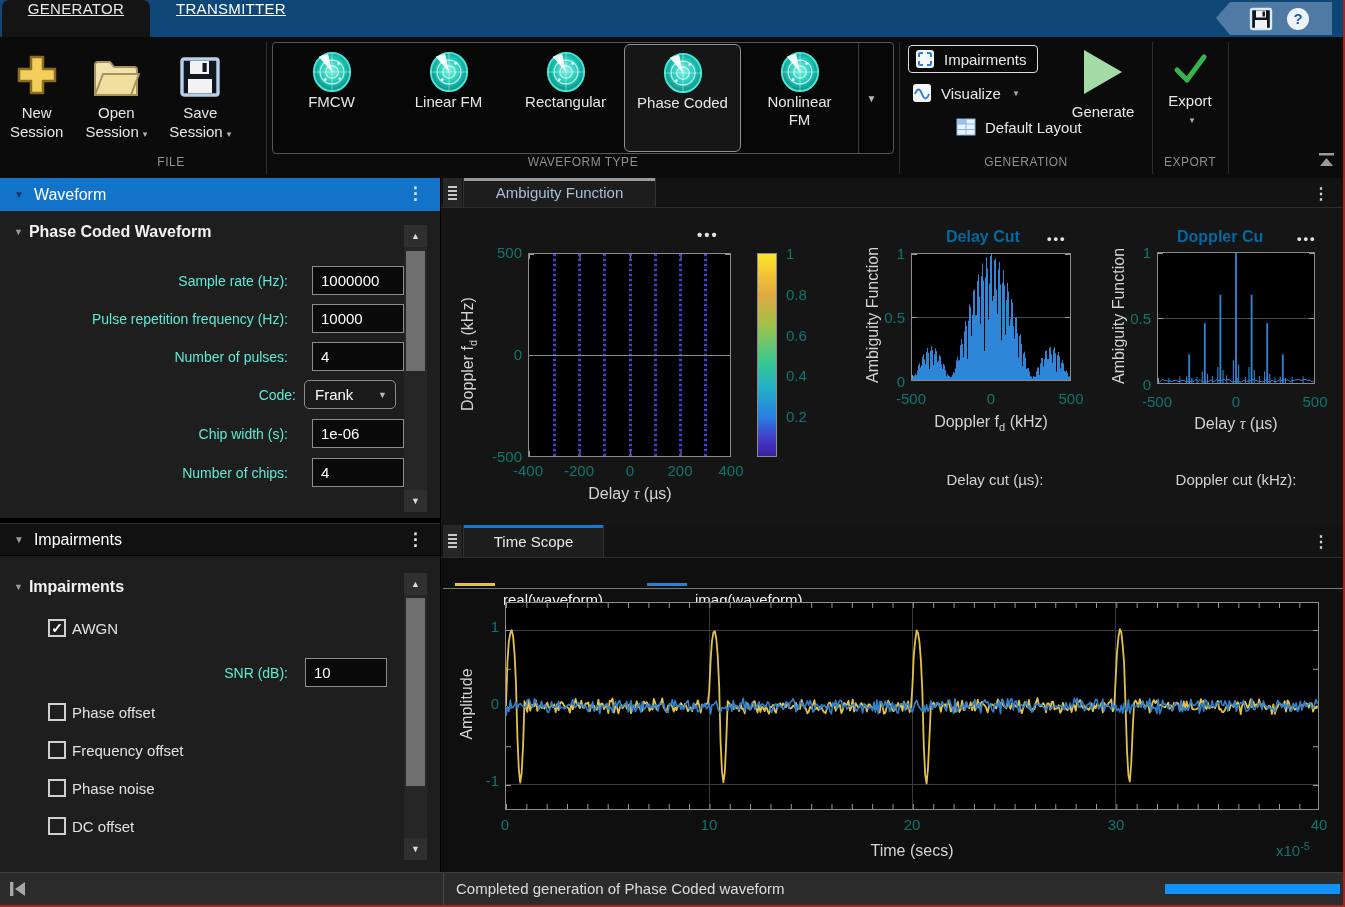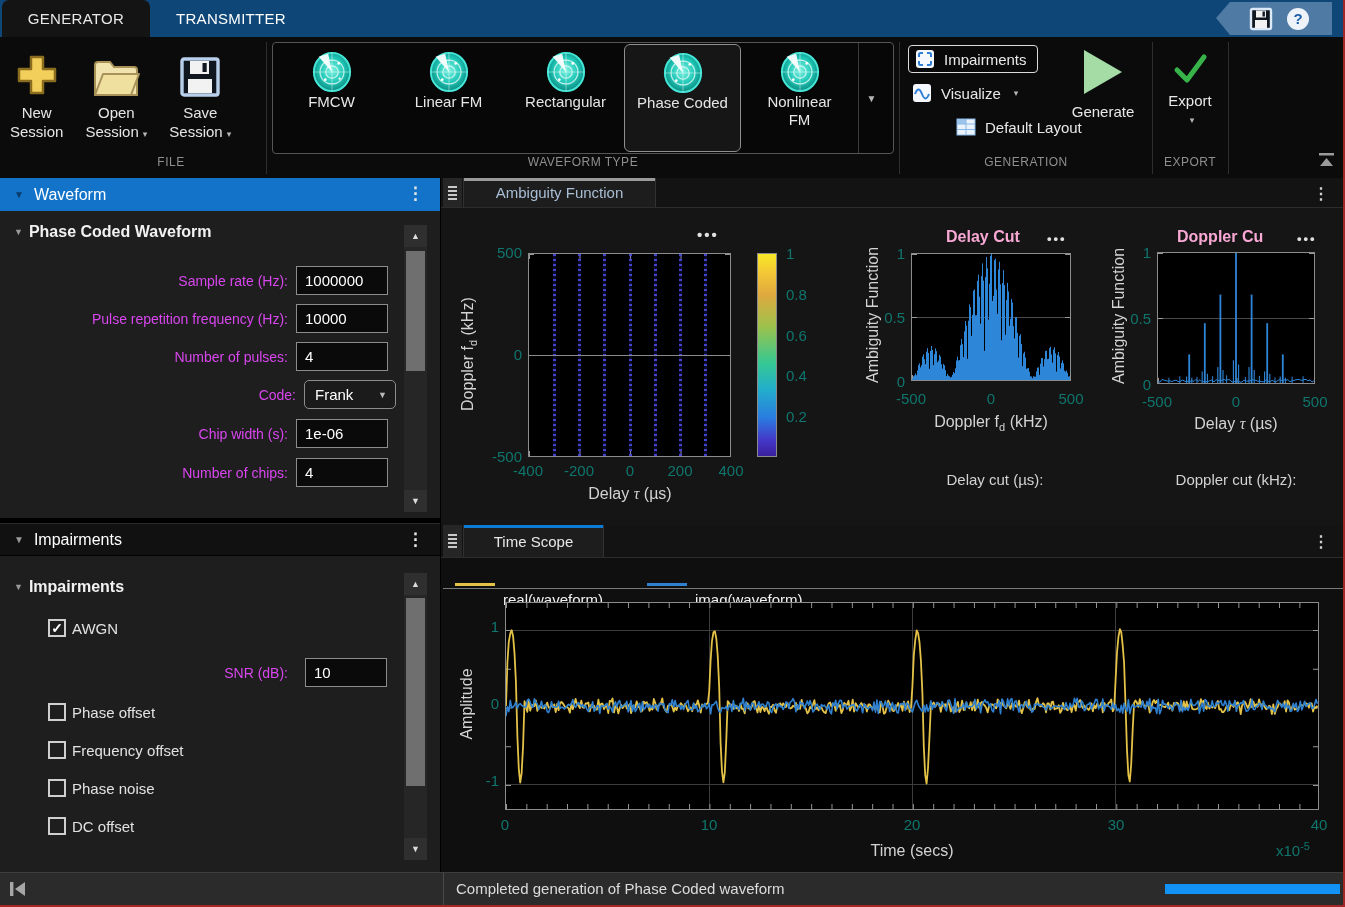--- a/index.html
+++ b/index.html
@@ -1,22 +1,22 @@
 <!DOCTYPE html>
 <html><head>
 <meta charset="utf-8">
 <style>
   html,body{margin:0;padding:0;background:#000;}
   *{box-sizing:border-box;font-family:"Liberation Sans",sans-serif;}
   #app{position:relative;width:1345px;height:907px;background:#000;overflow:hidden;}
 
   
   .topbar{position:absolute;left:0;top:0;width:1345px;height:37px;background:#0e4677;}
-  .apptab{position:absolute;top:0;height:37px;display:flex;align-items:center;justify-content:center;
-          font-size:15px;color:#fff;letter-spacing:.3px;cursor:default;}
+  .apptab{position:absolute;top:0;height:37px;display:flex;align-items:flex-start;justify-content:center;
+          font-size:15px;color:#fff;letter-spacing:.3px;cursor:default;text-decoration:underline;}
   .apptab.active{background:#141414;color:#e8e8e8;border-radius:7px 7px 0 0;}
   .quickaccess{position:absolute;left:1216px;top:2px;width:116px;height:33px;background:#4f7aa4;
                clip-path:polygon(14px 0,116px 0,116px 33px,14px 33px,0 16px);
                display:flex;align-items:center;justify-content:center;gap:14px;padding-left:10px;}
   .helpcircle{width:22px;height:22px;border-radius:50%;background:#eef3fa;color:#1d5fa6;font-weight:bold;
               font-size:15px;display:flex;align-items:center;justify-content:center;}
 
   
   .ribbon{position:absolute;left:0;top:37px;width:1345px;height:141px;background:#0b0b0b;}
   .rdivider{position:absolute;top:5px;height:132px;width:1px;background:#2e2e2e;}
@@ -39,22 +39,22 @@
   .collapsebtn{position:absolute;left:1318px;top:115px;width:17px;height:16px;}
 
   
   .panelheader{position:absolute;left:0;width:440px;height:33px;display:flex;align-items:center;color:#fff;font-size:16px;}
   .tri{font-size:10px;margin:0 10px 0 14px;}
   .kebab{position:absolute;right:16px;top:5px;color:#e5e5e5;font-size:17px;font-weight:bold;}
   .panelbody{position:absolute;left:0;width:440px;background:#1e1e1e;}
   .sectiontitle{position:absolute;display:flex;align-items:center;color:#f2f2f2;font-weight:bold;font-size:16px;}
   .sectiontitle .tri2{font-size:9px;color:#9a9a9a;margin-right:6px;}
   .frow{position:absolute;left:0;width:404px;height:29px;display:flex;align-items:center;}
-  .flabel{width:288px;text-align:right;color:#d946ef;font-size:14px;padding-right:0;}
-  .finput{width:92px;height:29px;margin-left:8px;background:#0a0a0a;border:1px solid #8c8c8c;color:#fff;
+  .flabel{width:288px;text-align:right;color:#5eead4;font-size:14px;padding-right:0;}
+  .finput{width:92px;height:29px;margin-left:24px;background:#0a0a0a;border:1px solid #8c8c8c;color:#fff;
           font-size:15px;padding:0 0 0 8px;outline:none;}
   .fdrop{width:92px;height:29px;margin-left:8px;background:#1b1b1b;border:1px solid #8c8c8c;border-radius:5px;
          color:#fff;font-size:15px;display:flex;align-items:center;padding-left:10px;}
   .fdrop .dar{margin-left:auto;margin-right:8px;font-size:9px;color:#b9b9b9;}
   .cbrow{position:absolute;display:flex;align-items:center;}
   .cb{width:18px;height:18px;border:2px solid #cfcfcf;background:transparent;display:flex;align-items:center;
       justify-content:center;color:#fff;font-size:14px;font-weight:bold;}
   .cblabel{color:#e2e2e2;font-size:15px;margin-left:6px;}
   .vscroll{position:absolute;width:23px;background:#262626;}
   .varrow{position:absolute;left:0;width:23px;height:22px;background:#2f2f2f;color:#dcdcdc;font-size:9px;
@@ -72,21 +72,21 @@
   .doctab .ind{position:absolute;left:0;top:0;width:100%;height:3px;}
   .stripkebab{position:absolute;right:16px;top:50%;transform:translateY(-50%);color:#cfcfcf;font-size:16px;font-weight:bold;}
 
   
   .axes{position:absolute;background:#000;border:1px solid #8c8c8c;}
   .ticklab{position:absolute;color:#0f766e;font-size:15px;}
   .tickC{text-align:center;width:60px;margin-left:-30px;}
   .tickR{text-align:right;width:44px;}
   .axlabel{position:absolute;color:#d3d3d3;font-size:16px;text-align:center;width:200px;}
   .vlabel{transform:rotate(-90deg);}
-  .ptitle{position:absolute;color:#f9a8d4;font-weight:bold;font-size:16px;}
+  .ptitle{position:absolute;color:#0369a1;font-weight:bold;font-size:16px;}
   .pdots{position:absolute;color:#e0e0e0;font-weight:bold;font-size:13px;letter-spacing:2px;}
   .gridh{position:absolute;left:0;width:100%;height:1px;background:#4a4a4a;}
   .gridv{position:absolute;top:0;height:100%;width:1px;background:#4a4a4a;}
   .ts{position:absolute;background-repeat:repeat-x;background-image:linear-gradient(90deg,#999 0 1px,transparent 1px 100%);left:0;right:0;height:5px;}
   .tsv{position:absolute;background-repeat:repeat-y;background-image:linear-gradient(180deg,#999 0 1px,transparent 1px 100%);top:0;bottom:0;width:5px;}
   .ridge{position:absolute;top:0;bottom:0;width:3px;margin-left:-1px;opacity:.95;
          background-image:repeating-linear-gradient(180deg,#4646d8 0 2px,rgba(50,50,170,.25) 2px 5px);}
   .cbar{position:absolute;border:1px solid #8c8c8c;
         background:linear-gradient(180deg,#f9e825 0%,#f2c537 10%,#e0a93e 20%,#9cc24c 36%,#35c893 54%,#22aecb 67%,#2a7de0 81%,#4338c8 92%,#3a1f9e 100%);}
   .legendline{display:inline-block;width:40px;height:3px;margin-right:8px;}

